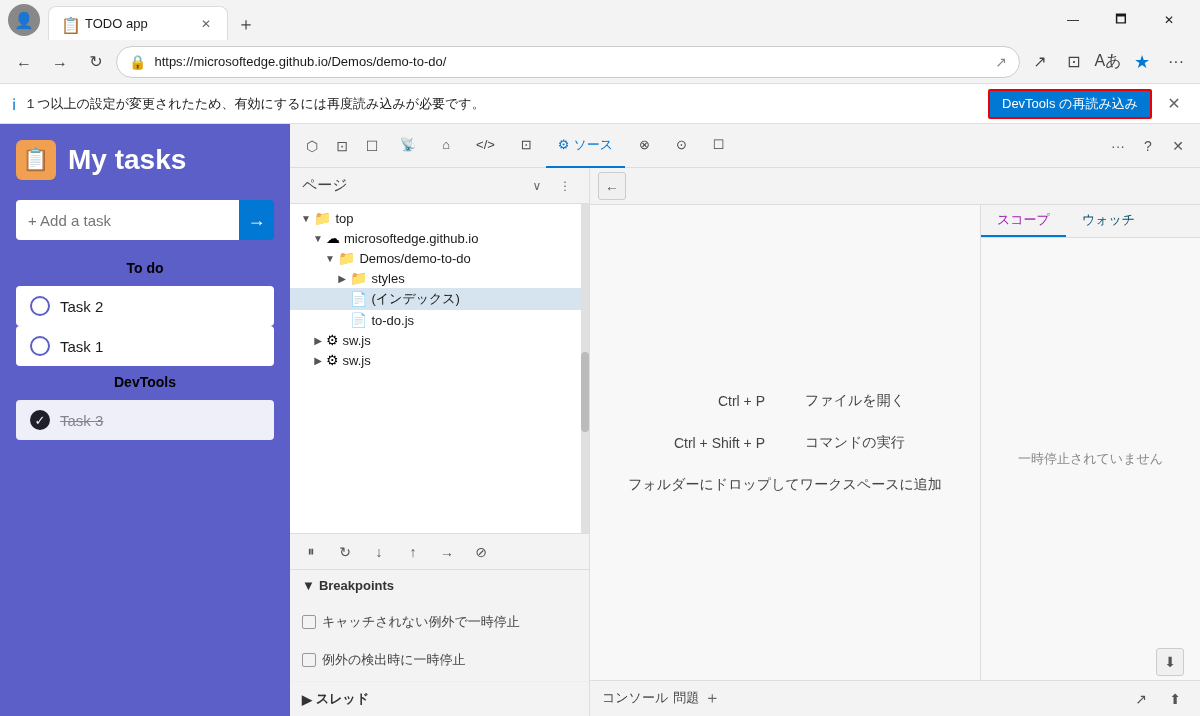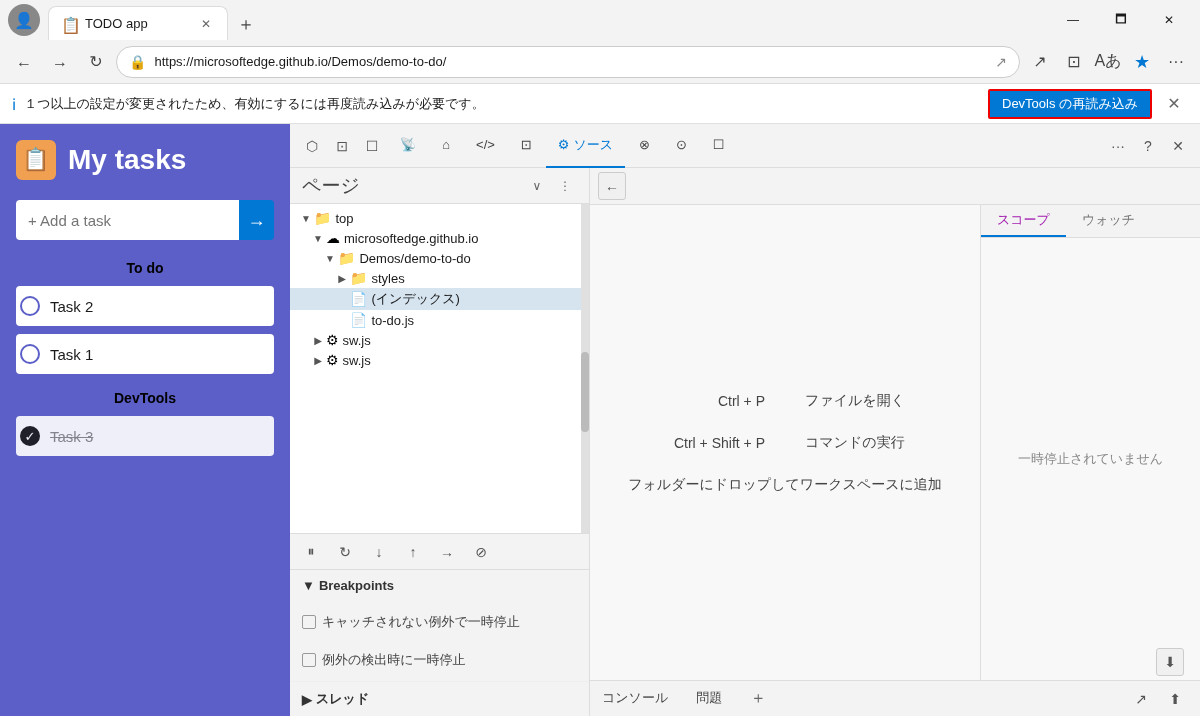--- a/index.html
+++ b/index.html
@@ -41,68 +41,68 @@
 
     
     .todo-sidebar { width: 290px; background: #5b5fc7; display: flex; flex-direction: column; padding: 16px; flex-shrink: 0; }
     .todo-header { display: flex; align-items: center; gap: 12px; margin-bottom: 20px; }
     .todo-icon { width: 40px; height: 40px; background: #f0a050; border-radius: 6px; display: flex; align-items: center; justify-content: center; font-size: 22px; color: #fff; flex-shrink: 0; }
     .todo-title { font-size: 28px; font-weight: 700; color: #fff; }
     .add-task-row { display: flex; align-items: center; gap: 0; margin-bottom: 20px; }
     .add-task-input { flex: 1; height: 40px; border: none; border-radius: 4px 0 0 4px; background: #fff; padding: 0 12px; font-size: 15px; color: #333; }
     .add-task-btn { width: 40px; height: 40px; background: #0078d4; border: none; border-radius: 0 4px 4px 0; display: flex; align-items: center; justify-content: center; cursor: pointer; color: #fff; font-size: 18px; }
     .section-label { font-size: 14px; color: #000000; text-align: center; margin-bottom: 10px; font-weight: 600; }
-    .task-item { background: #fff; border-radius: 4px; padding: 10px 4px; margin-bottom: 8px; display: flex; align-items: center; gap: 10px; cursor: pointer; }
+    .task-item { background: #fff; border-radius: 4px; padding: 10px 14px; display: flex; align-items: center; gap: 10px; cursor: pointer; }
     .task-item.completed { opacity: 0.9; }
     .task-checkbox { width: 20px; height: 20px; border: 2px solid #5b5fc7; border-radius: 50%; display: flex; align-items: center; justify-content: center; flex-shrink: 0; }
     .task-checkbox.checked { background: #1a1a1a; border-color: #1a1a1a; color: #fff; font-size: 13px; }
     .task-label { font-size: 15px; color: #1a1a1a; }
     .task-label.strikethrough { text-decoration: line-through; color: #888; }
     .section-completed { margin-top: 8px; }
 
     
     .devtools-panel { flex: 1; display: flex; flex-direction: column; background: #f8f8f8; min-width: 0; }
 
     
     .devtools-toolbar { height: 44px; background: #f3f3f3; border-bottom: 1px solid #ddd; display: flex; align-items: center; padding: 0 8px; gap: 2px; }
     .dt-btn { width: 28px; height: 28px; display: flex; align-items: center; justify-content: center; border-radius: 4px; font-size: 14px; color: #555; cursor: pointer; border: none; background: none; }
     .dt-tab { padding: 0 12px; height: 44px; display: flex; align-items: center; font-size: 13px; color: #444; cursor: pointer; border-bottom: 2px solid transparent; gap: 4px; }
     .dt-tab.active { color: #0078d4; border-bottom: 2px solid #0078d4; }
     .dt-spacer { flex: 1; }
     .file-tree-header { height: 36px; background: #f3f3f3; border-bottom: 1px solid #ddd; display: flex; align-items: center; padding: 0 12px; gap: 4px; font-size: 13px; color: #444; }
-    .file-tree-header-label { flex: 1; font-size: 19px; }
+    .file-tree-header-label { flex: 1; font-size: 15px; }
     .file-tree-header-btn { width: 24px; height: 24px; display: flex; align-items: center; justify-content: center; cursor: pointer; border-radius: 3px; font-size: 12px; color: #666; }
     .file-tree-content { flex: 1; overflow-y: auto; padding: 4px 0; background: #fff; }
     .tree-item { display: flex; align-items: center; padding: 2px 0; font-size: 13px; cursor: pointer; white-space: nowrap; }
     .tree-item.selected { background: #d6e4f0; }
     .tree-arrow { width: 16px; display: inline-flex; align-items: center; justify-content: center; font-size: 10px; color: #555; }
     .tree-file-icon { margin-right: 4px; font-size: 14px; }
     .tree-label { color: #1a1a1a; }
     .shortcut-row { display: flex; width: 100%; align-items: center; }
     .shortcut-key { flex: 1; text-align: right; font-size: 14px; color: #444; padding-right: 40px; }
     .shortcut-desc { flex: 1; text-align: left; font-size: 14px; color: #444; padding-left: 0; }
     .editor-back-btn { width: 28px; height: 28px; display: flex; align-items: center; justify-content: center; border: 1px solid #ccc; border-radius: 3px; background: #f0f0f0; font-size: 14px; color: #555; cursor: pointer; }
 
     
     .debugger-bar { height: 36px; background: #f3f3f3; border-bottom: 1px solid #ddd; display: flex; align-items: center; padding: 0 8px; gap: 8px; }
     .dbg-btn { width: 26px; height: 26px; display: flex; align-items: center; justify-content: center; border-radius: 3px; font-size: 14px; color: #555; cursor: pointer; }
     .scope-tabs { display: flex; border-bottom: 1px solid #ddd; background: #f3f3f3; }
-    .scope-tab { padding: 6px 16px; font-size: 13px; cursor: pointer; border-bottom: 2px solid transparent; color: #737373; }
+    .scope-tab { padding: 6px 16px; font-size: 13px; cursor: pointer; border-bottom: 2px solid transparent; color: #0c4a6e; }
     .scope-tab.active { border-bottom: 2px solid #0078d4; color: #a21caf; }
     .scope-content { flex: 1; display: flex; align-items: center; justify-content: center; font-size: 13px; color: #888; }
 
     .breakpoints-section { padding: 8px 12px; }
     .breakpoints-title { font-size: 13px; color: #333; font-weight: 600; margin-bottom: 8px; cursor: pointer; display: flex; align-items: center; gap: 4px; }
     .breakpoints-item { display: flex; align-items: center; gap: 6px; font-size: 13px; color: #444; margin-bottom: 4px; margin-top: 20px; }
     .bp-checkbox { width: 14px; height: 14px; border: 1px solid #999; border-radius: 2px; flex-shrink: 0; }
     .threads-section { padding: 8px 12px; border-top: 1px solid #eee; }
     .threads-title { font-size: 13px; color: #333; font-weight: 600; cursor: pointer; display: flex; align-items: center; gap: 4px; }
 
     
-    .console-bar { height: 36px; background: #f3f3f3; border-top: 1px solid #ddd; display: flex; align-items: center; padding: 0 12px; gap: 28px; }
+    .console-bar { height: 36px; background: #f3f3f3; border-top: 1px solid #ddd; display: flex; align-items: center; padding: 0 12px; gap: 5px; }
     .console-tab { font-size: 13px; color: #444; cursor: pointer; padding: 4px 0; border-bottom: 2px solid transparent; }
     .console-add { font-size: 16px; color: #666; cursor: pointer; }
     .console-right { margin-left: auto; display: flex; gap: 8px; }
     .console-right-btn { width: 26px; height: 26px; display: flex; align-items: center; justify-content: center; font-size: 14px; color: #555; cursor: pointer; }
 
     .devtools-body-main { display: flex; flex: 1; overflow: hidden; }
     .left-section { width: 300px; display: flex; flex-direction: column; border-right: 1px solid #ddd; flex-shrink: 0; overflow: hidden; }
     .right-section { flex: 1; display: flex; flex-direction: column; }
 
     .star-btn { color: #0078d4; font-size: 18px; }

